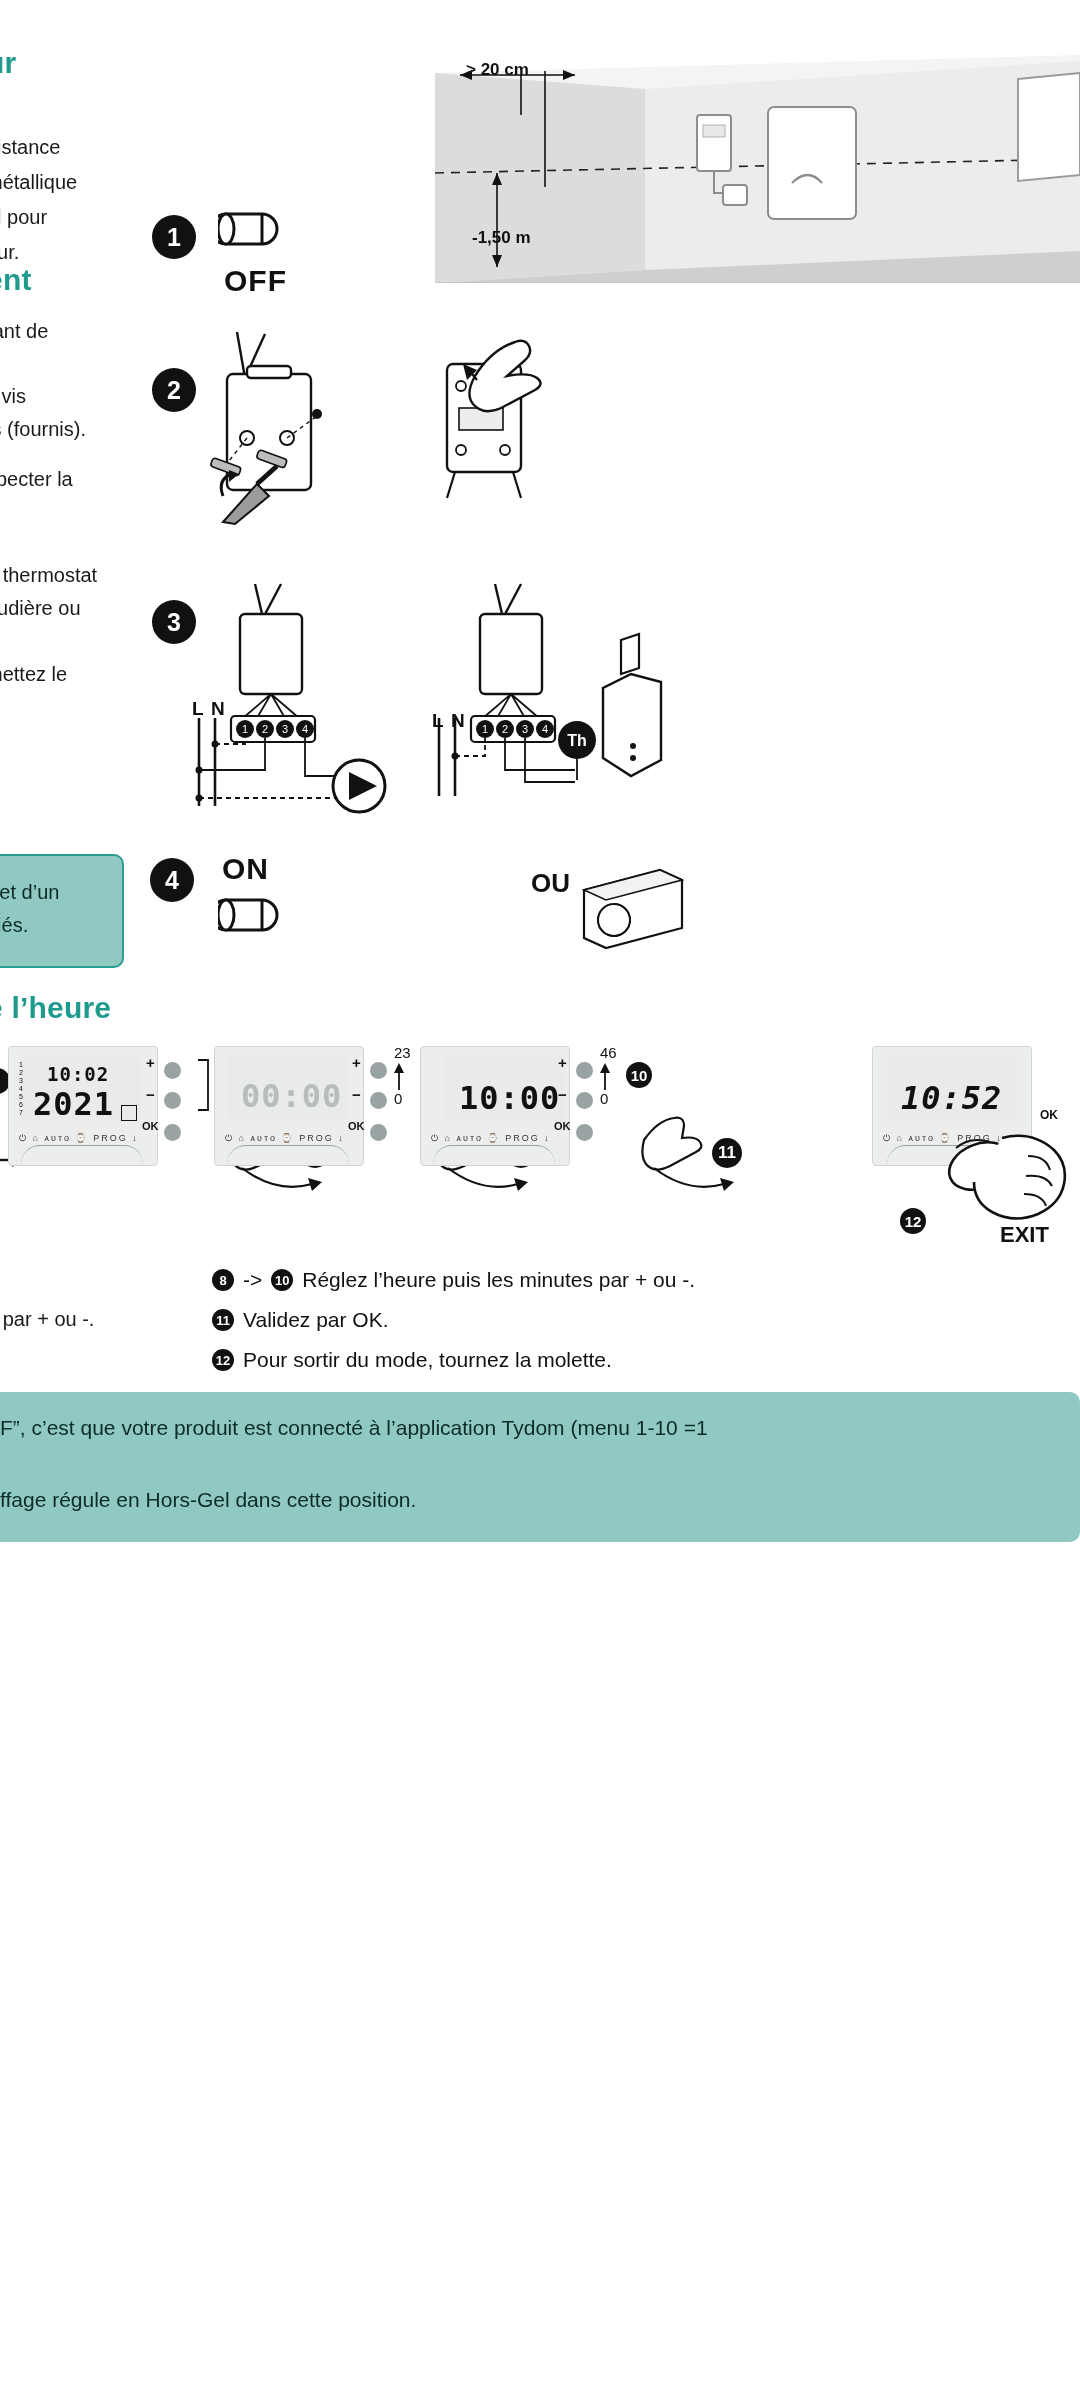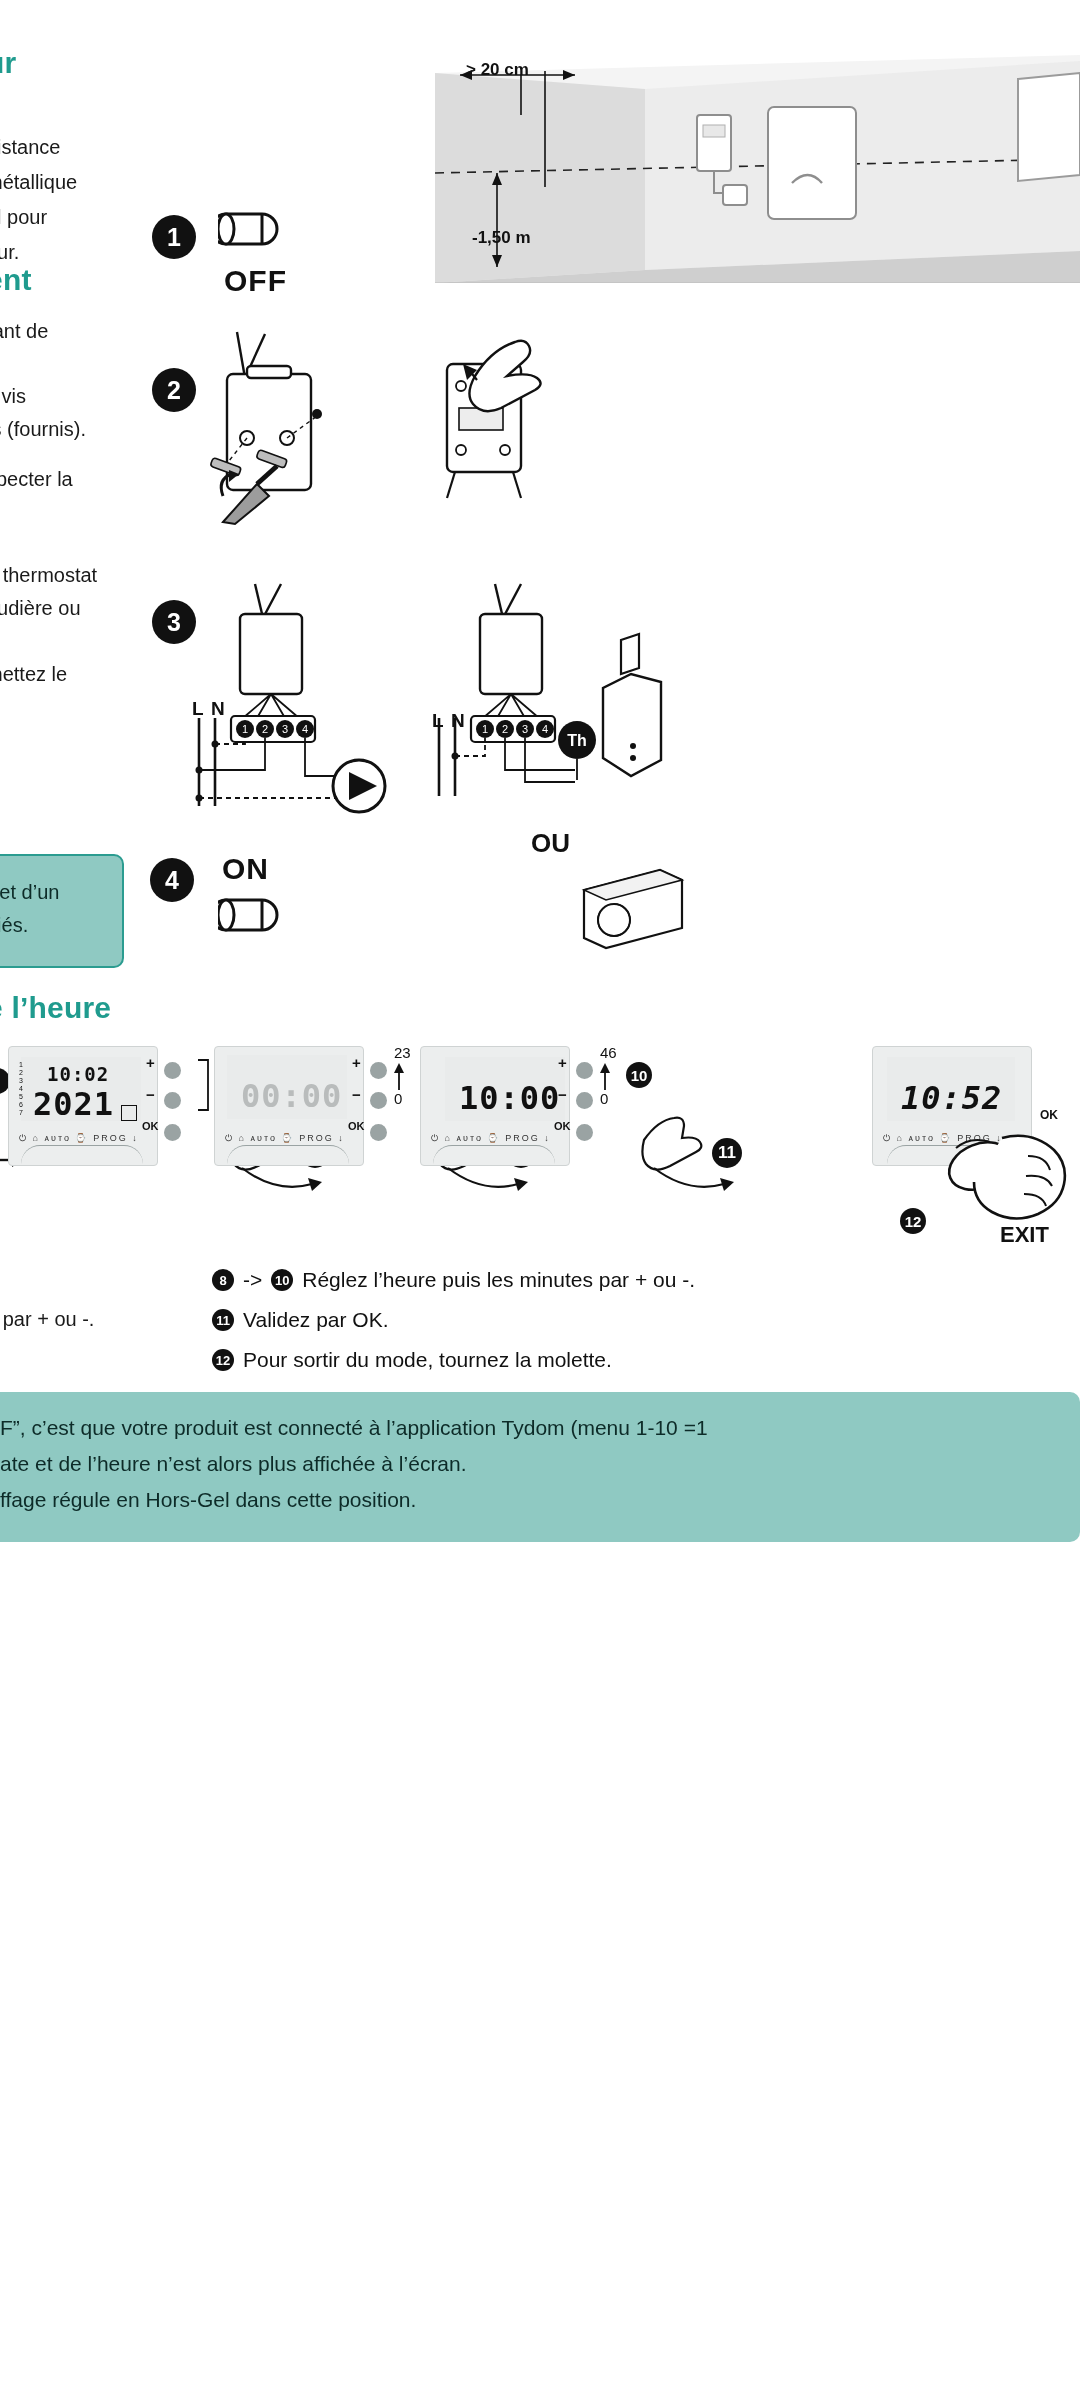--- a/index.html
+++ b/index.html
@@ -260,21 +260,21 @@
 
       <polygon points="178,188 178,118 206,104 236,112 236,190 206,206" fill="#fff" stroke="#111" stroke-width="2.4"></polygon>
       <polygon points="196,104 196,70 214,64 214,98" fill="#fff" stroke="#111" stroke-width="2.2"></polygon>
       <circle cx="208" cy="176" r="3" fill="#111"></circle>
       <circle cx="208" cy="188" r="3" fill="#111"></circle>
     </svg>
   </div>
   <div class="wirelbl" style="left:432px;top:710px;">L</div>
   <div class="wirelbl" style="left:451px;top:710px;">N</div>
 
-  <div class="ou-lbl" style="left:531px;top:828px;">OU</div>
+  <div class="ou-lbl" style="left:531px;top:868px;">OU</div>
 
   <div class="abs" style="left:578px;top:862px;">
     <svg width="110" height="88" viewBox="0 0 110 88" xmlns="http://www.w3.org/2000/svg">
       <polygon points="6,28 82,8 104,18 104,66 28,86 6,76" fill="#fff" stroke="#111" stroke-width="2.2"></polygon>
       <polygon points="6,28 82,8 104,18 28,38" fill="#f2f2f2" stroke="#111" stroke-width="1.6"></polygon>
       <circle cx="36" cy="58" r="16" fill="#fff" stroke="#111" stroke-width="2"></circle>
       <path d="M36 42 a16 16 0 0 1 0 32 M22 50 a16 16 0 0 0 28 16" stroke="#111" stroke-width="1.4" fill="none"></path>
     </svg>
   </div>
 
@@ -440,17 +440,16 @@
   </div>
   <div class="legend-line" style="left:212px;top:1348px;">
     <span class="circ c22">12</span>
     <span class="lt">Pour sortir du mode, tournez la molette.</span>
   </div>
 
   <div class="body-txt" style="left:-14px;top:1300px;">e par + ou -.</div>
 
   <div class="bottom-box" style="left:-22px;top:1392px;width:1102px;height:150px;">
     <div class="txt" style="left:22px;top:18px;">F”, c’est que votre produit est connecté à l’application Tydom (menu 1-10 =1</div>
-    <div class="txt" style="left:22px;top:54px;">ate et de l’heure n’est alors plus affichée à l’écran.</div>
     <div class="txt" style="left:22px;top:90px;">ffage régule en Hors-Gel dans cette position.</div>
   </div>
 
 </div>
 
 </body></html>

